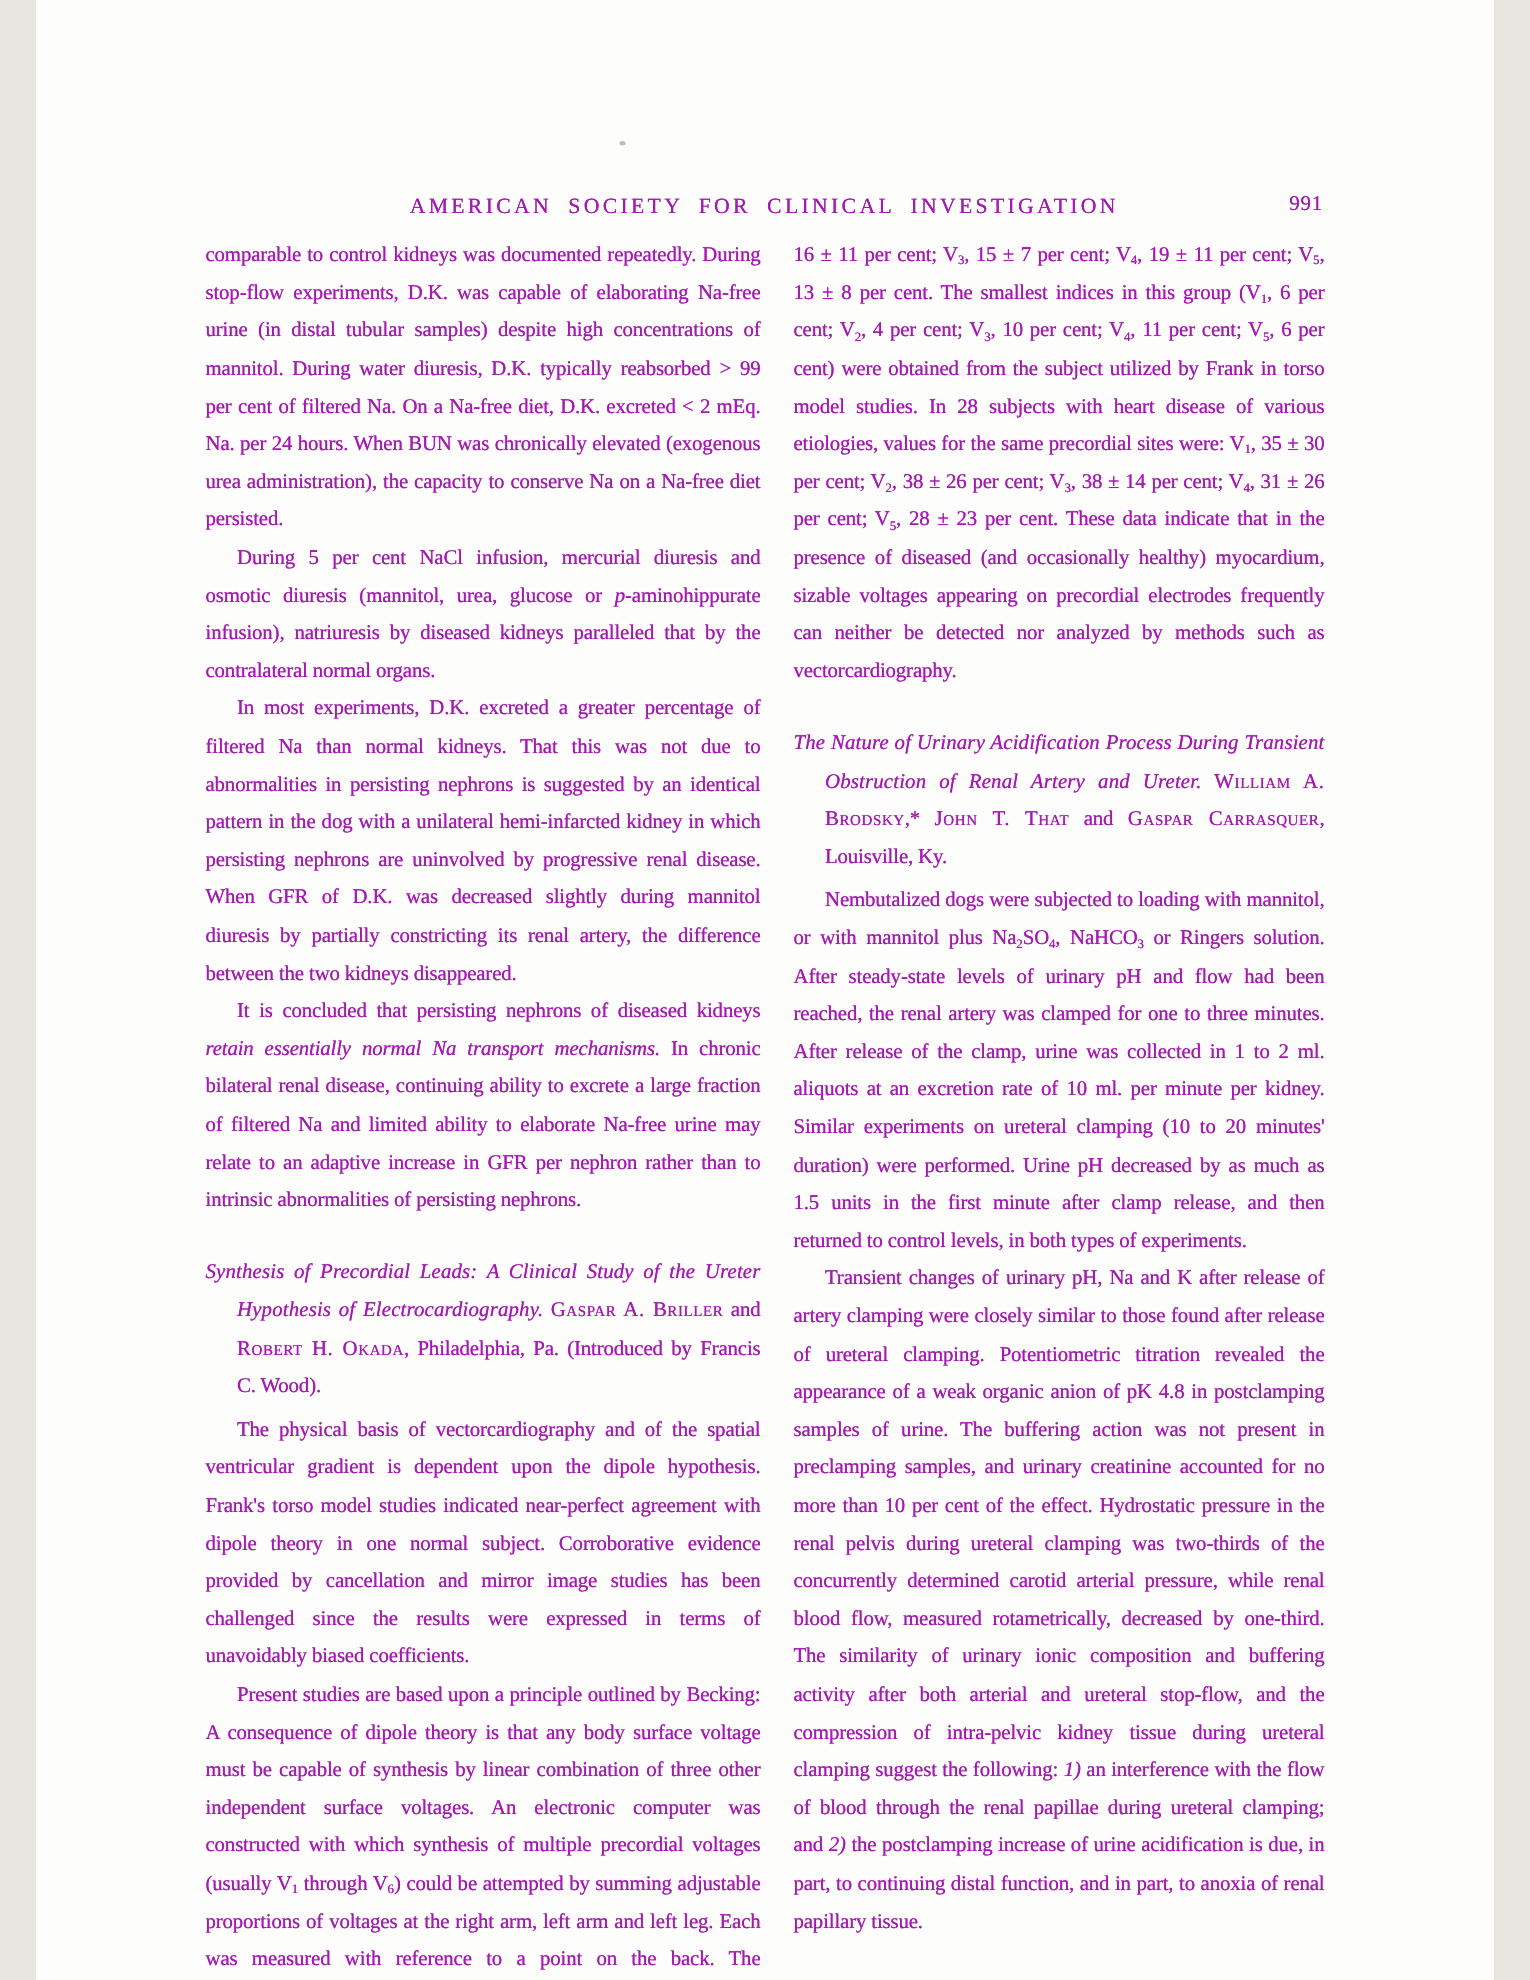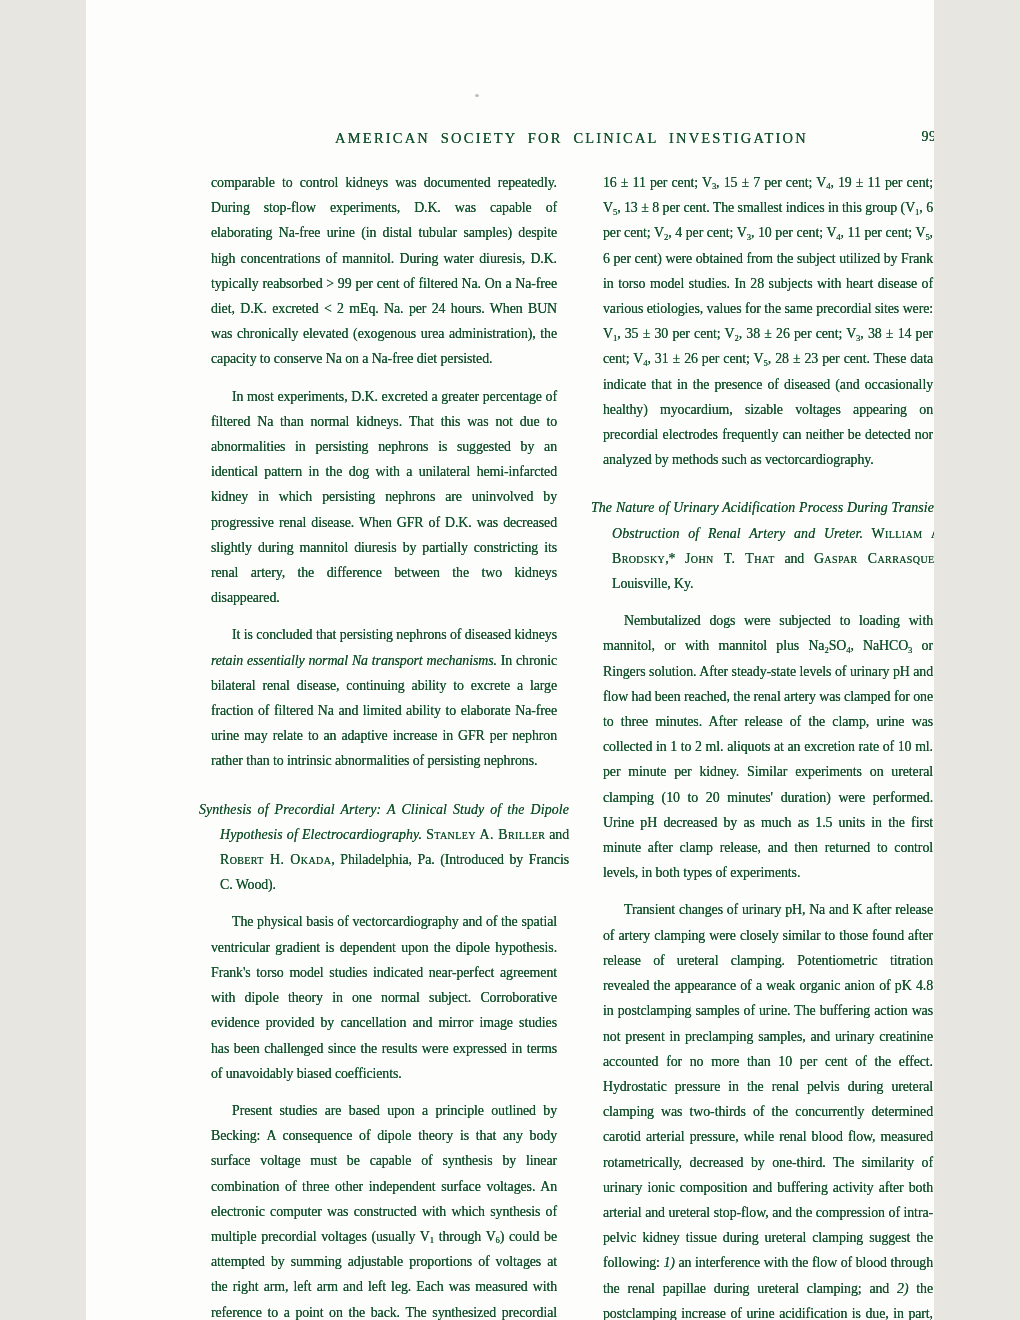--- a/index.html
+++ b/index.html
@@ -1,21 +1,21 @@
 <!DOCTYPE html>
 <html><head>
 <meta charset="utf-8">
 <style>
   html,body{margin:0;padding:0;background:#e8e6e1;}
   #page{
     position:relative;
-    width:848px;height:1320px;
+    width:972px;height:1320px;
     margin:0 auto;
     background:#fdfdfb;
-    color:#14532d;
+    color:#a21caf;
     font-family:"Liberation Serif","DejaVu Serif",serif;
     overflow:hidden;
   }
   .running-head{
     position:absolute;top:130px;left:113px;width:745px;
     height:22px;
   }
   .running-title{
     position:absolute;left:0;right:0;text-align:center;
     font-size:14.5px;letter-spacing:2.2px;word-spacing:5px;
@@ -28,21 +28,21 @@
   }
   .column{
     position:absolute;top:158px;
     font-size:13.9px;line-height:25.2px;
     text-align:justify;
     letter-spacing:-.1px;
     text-shadow:0 0 .45px currentColor;
   }
   #col-left{left:113px;width:370px;}
   #col-right{left:505px;width:354px;}
-  .column p{margin:12px;}
+  .column p{margin:0;}
   p.para{text-indent:21px;}
   p.continuation{text-indent:0;}
   p.heading{
     margin:23px 0 4px 0;
     padding-left:21px;text-indent:-21px;
   }
   p.heading i{letter-spacing:.1px;}
   .sc{font-variant:small-caps;letter-spacing:.4px;}
   sub{
     font-size:.62em;line-height:0;
@@ -59,23 +59,24 @@
 <div id="page">
   <div class="speck"></div>
 
   <div class="running-head">
     <div class="running-title">AMERICAN SOCIETY FOR CLINICAL INVESTIGATION</div>
     <div class="page-number">991</div>
   </div>
 
   <div id="col-left" class="column">
       <p class="continuation">comparable to control kidneys was documented repeatedly. During stop-flow experiments, D.K. was capable of elaborating Na-free urine (in distal tubular samples) despite high concentrations of mannitol. During water diuresis, D.K. typically reabsorbed &gt; 99 per cent of filtered Na. On a Na-free diet, D.K. excreted &lt; 2 mEq. Na. per 24 hours. When BUN was chronically elevated (exogenous urea administration), the capacity to conserve Na on a Na-free diet persisted.</p>
+      <p class="para">During 5 per cent NaCl infusion, mercurial diuresis and osmotic diuresis (mannitol, urea, glucose or <i>p</i>-aminohippurate infusion), natriuresis by diseased kidneys paralleled that by the contralateral normal organs.</p>
       <p class="para">In most experiments, D.K. excreted a greater percentage of filtered Na than normal kidneys. That this was not due to abnormalities in persisting nephrons is suggested by an identical pattern in the dog with a unilateral hemi-infarcted kidney in which persisting nephrons are uninvolved by progressive renal disease. When GFR of D.K. was decreased slightly during mannitol diuresis by partially constricting its renal artery, the difference between the two kidneys disappeared.</p>
       <p class="para">It is concluded that persisting nephrons of diseased kidneys <i>retain essentially normal Na transport mechanisms.</i> In chronic bilateral renal disease, continuing ability to excrete a large fraction of filtered Na and limited ability to elaborate Na-free urine may relate to an adaptive increase in GFR per nephron rather than to intrinsic abnormalities of persisting nephrons.</p>
-      <p class="heading"><i>Synthesis of Precordial Artery: A Clinical Study of the Dipole Hypothesis of Electrocardiography.</i> <span class="sc">Stanley A. Briller</span> and <span class="sc">Robert H. Okada</span>, Philadelphia, Pa. (Introduced by Francis C. Wood).</p>
+      <p class="heading"><i>Synthesis of Precordial Leads: A Clinical Study of the Ureter Hypothesis of Electrocardiography.</i> <span class="sc">Gaspar A. Briller</span> and <span class="sc">Robert H. Okada</span>, Philadelphia, Pa. (Introduced by Francis C. Wood).</p>
       <p class="para">The physical basis of vectorcardiography and of the spatial ventricular gradient is dependent upon the dipole hypothesis. Frank's torso model studies indicated near-perfect agreement with dipole theory in one normal subject. Corroborative evidence provided by cancellation and mirror image studies has been challenged since the results were expressed in terms of unavoidably biased coefficients.</p>
       <p class="para">Present studies are based upon a principle outlined by Becking: A consequence of dipole theory is that any body surface voltage must be capable of synthesis by linear combination of three other independent surface voltages. An electronic computer was constructed with which synthesis of multiple precordial voltages (usually V<sub>1</sub> through V<sub>6</sub>) could be attempted by summing adjustable proportions of voltages at the right arm, left arm and left leg. Each was measured with reference to a point on the back. The synthesized precordial voltage was electronically subtracted from the actual precordial voltage. The difference so obtained, expressed as a percentage of the actual precordial voltage, gave an index of the degree to which the dipole hypothesis failed to account for the observed precordial voltage.</p>
     </div>
 
   <div id="col-right" class="column">
       <p class="continuation">16 ± 11 per cent; V<sub>3</sub>, 15 ± 7 per cent; V<sub>4</sub>, 19 ± 11 per cent; V<sub>5</sub>, 13 ± 8 per cent. The smallest indices in this group (V<sub>1</sub>, 6 per cent; V<sub>2</sub>, 4 per cent; V<sub>3</sub>, 10 per cent; V<sub>4</sub>, 11 per cent; V<sub>5</sub>, 6 per cent) were obtained from the subject utilized by Frank in torso model studies. In 28 subjects with heart disease of various etiologies, values for the same precordial sites were: V<sub>1</sub>, 35 ± 30 per cent; V<sub>2</sub>, 38 ± 26 per cent; V<sub>3</sub>, 38 ± 14 per cent; V<sub>4</sub>, 31 ± 26 per cent; V<sub>5</sub>, 28 ± 23 per cent. These data indicate that in the presence of diseased (and occasionally healthy) myocardium, sizable voltages appearing on precordial electrodes frequently can neither be detected nor analyzed by methods such as vectorcardiography.</p>
       <p class="heading"><i>The Nature of Urinary Acidification Process During Transient Obstruction of Renal Artery and Ureter.</i> <span class="sc">William A. Brodsky</span>,* <span class="sc">John T. That</span> and <span class="sc">Gaspar Carrasquer</span>, Louisville, Ky.</p>
       <p class="para">Nembutalized dogs were subjected to loading with mannitol, or with mannitol plus Na<sub>2</sub>SO<sub>4</sub>, NaHCO<sub>3</sub> or Ringers solution. After steady-state levels of urinary pH and flow had been reached, the renal artery was clamped for one to three minutes. After release of the clamp, urine was collected in 1 to 2 ml. aliquots at an excretion rate of 10 ml. per minute per kidney. Similar experiments on ureteral clamping (10 to 20 minutes' duration) were performed. Urine pH decreased by as much as 1.5 units in the first minute after clamp release, and then returned to control levels, in both types of experiments.</p>
       <p class="para">Transient changes of urinary pH, Na and K after release of artery clamping were closely similar to those found after release of ureteral clamping. Potentiometric titration revealed the appearance of a weak organic anion of pK 4.8 in postclamping samples of urine. The buffering action was not present in preclamping samples, and urinary creatinine accounted for no more than 10 per cent of the effect. Hydrostatic pressure in the renal pelvis during ureteral clamping was two-thirds of the concurrently determined carotid arterial pressure, while renal blood flow, measured rotametrically, decreased by one-third. The similarity of urinary ionic composition and buffering activity after both arterial and ureteral stop-flow, and the compression of intra-pelvic kidney tissue during ureteral clamping suggest the following: <i>1)</i> an interference with the flow of blood through the renal papillae during ureteral clamping; and <i>2)</i> the postclamping increase of urine acidification is due, in part, to continuing distal function, and in part, to anoxia of renal papillary tissue.</p>
       <p class="heading"> , Memphis, Tenn. (Introduced by James W. Culbertson).</p>

